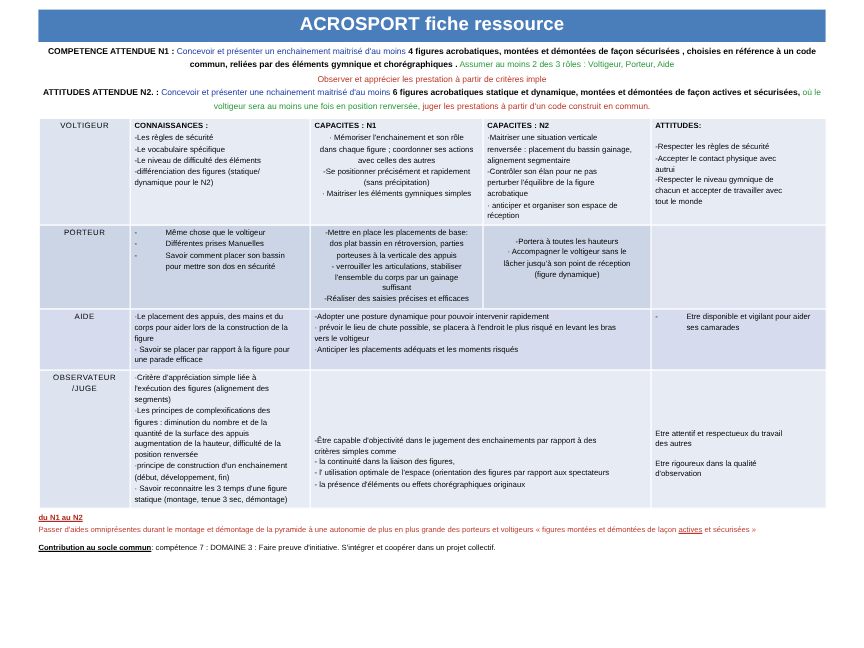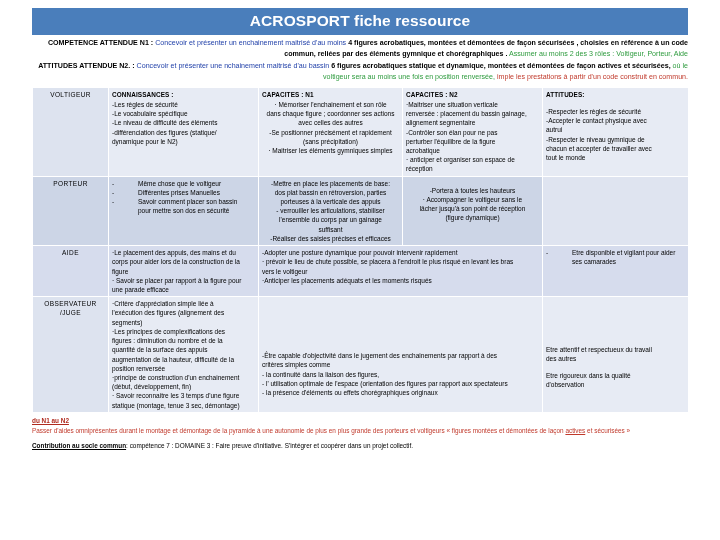--- a/index.html
+++ b/index.html
@@ -34,21 +34,21 @@
     font-size: 15.5px;
     font-weight: bold;
     padding: 4px 0 5px 0;
     letter-spacing: 0.1px;
     line-height: 1.15;
   }
   .intro {
     font-size: 7.1px;
     line-height: 1.62;
     padding: 3px 0 2px 0;
-    text-align: right;
+    text-align: center;
   }
   .intro p { margin: 0; }
   .b { font-weight: bold; }
   .c-blue { color: #1f3fa8; }
   .c-green { color: #2e9b3e; }
   .c-red { color: #c0392b; }
   .c-dkred { color: #b02a1e; }
   .c-black { color: #000000; }
 
   table.grid {
@@ -114,25 +114,28 @@
     <div class="title-bar">ACROSPORT fiche ressource</div>
 
     <div class="intro">
       <p>
         <span class="b c-black">COMPETENCE ATTENDUE N1 :</span>
         <span class="c-blue">Concevoir et présenter un enchainement maitrisé d'au moins</span>
         <span class="b c-black">4 figures acrobatiques, montées et démontées de façon sécurisées , choisies en référence à un code commun, reliées par des éléments gymnique et chorégraphiques .</span>
         <span class="c-green">Assumer au moins 2 des  3 rôles : Voltigeur, Porteur, Aide</span>
       </p>
       <p>
+        <span class="c-red">Observer et apprécier les prestation à partir de critères imple</span>
+      </p>
+      <p>
         <span class="b c-black">ATTITUDES  ATTENDUE N2. :</span>
-        <span class="c-blue">Concevoir et présenter une nchainement maitrisé d'au bassin</span>
+        <span class="c-blue">Concevoir et présenter une nchainement maitrisé d'au moins</span>
         <span class="b c-black">6 figures acrobatiques statique et dynamique, montées et démontées de façon actives et sécurisées,</span>
         <span class="c-green">où le voltigeur  sera au moins une fois en position renversée,</span>
-        <span class="c-red">imple les prestations à partir d'un code construit en commun.</span>
+        <span class="c-red">juger les prestations à partir d'un code construit en commun.</span>
       </p>
     </div>
 
     <table class="grid">
       <colgroup>
         <col style="width:76px">
         <col style="width:150px">
         <col style="width:144px">
         <col style="width:140px">
         <col style="width:146px">

